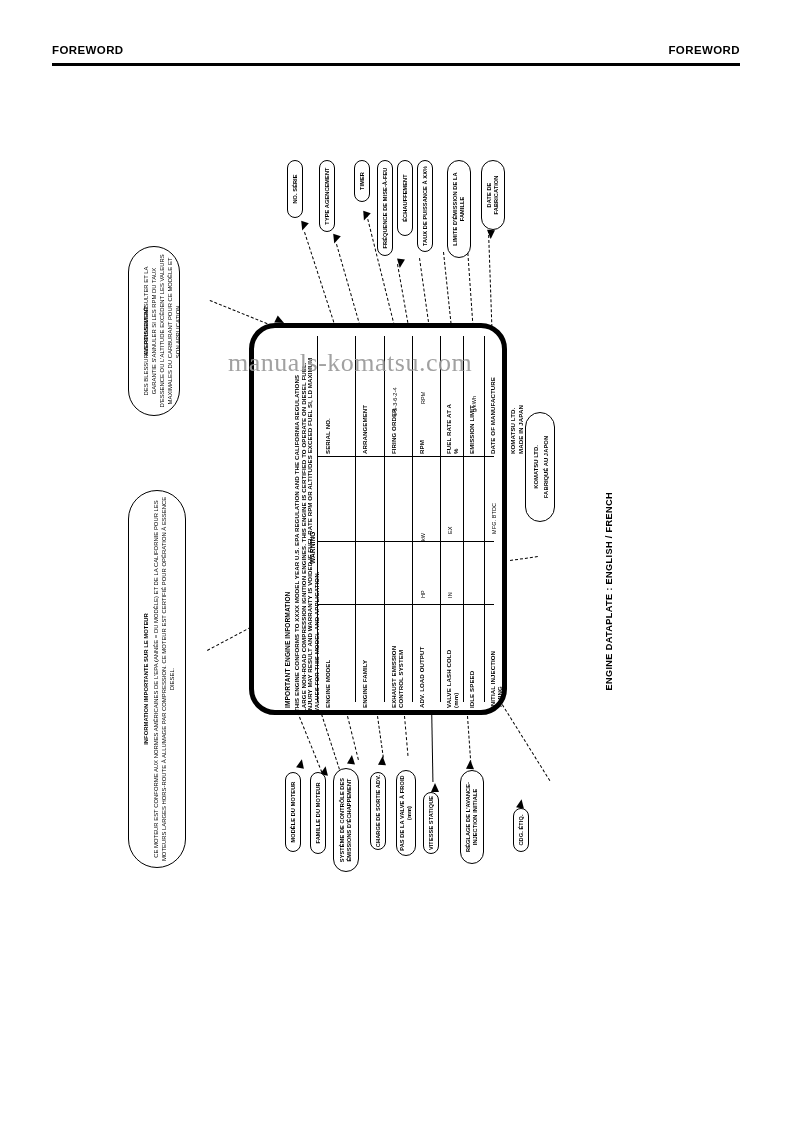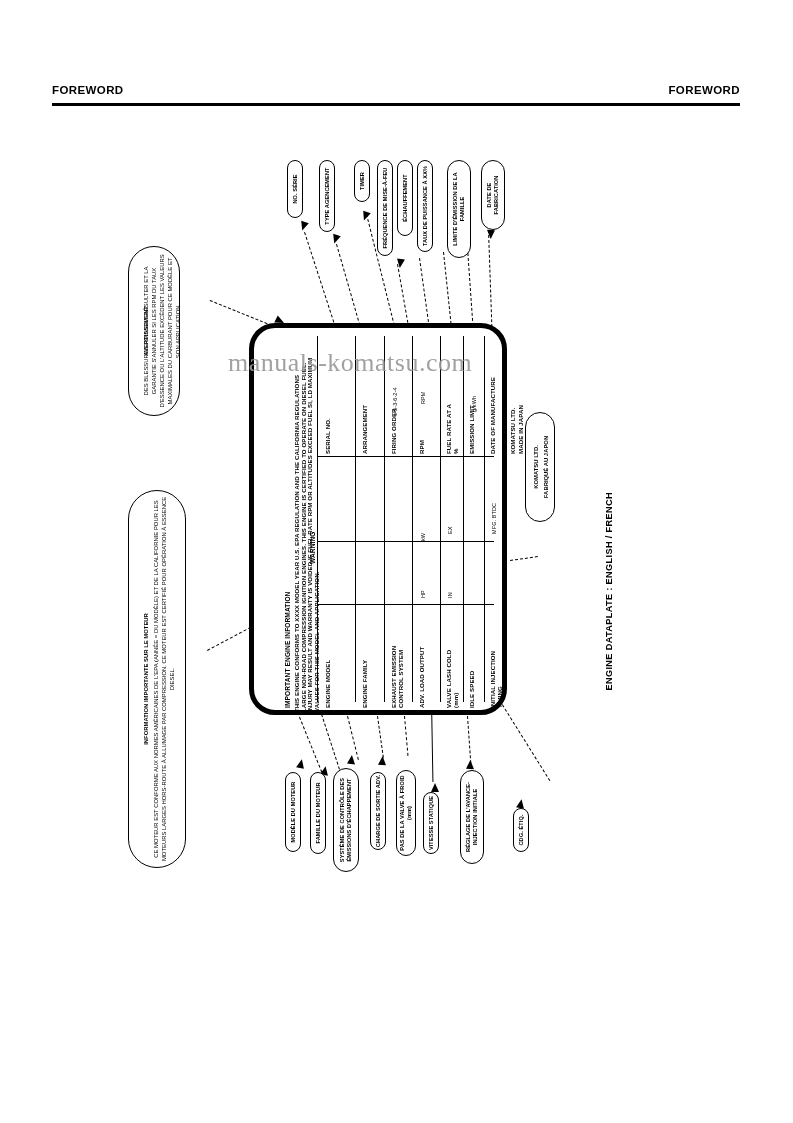--- a/index.html
+++ b/index.html
@@ -3,21 +3,21 @@
 <meta charset="utf-8">
 <style>
   html,body{margin:0;padding:0;}
   body{
     width:793px;height:1123px;position:relative;background:#ffffff;
     font-family:"Liberation Sans",sans-serif;color:#000;overflow:hidden;
   }
   .page{position:absolute;inset:0;}
 
   
-  .header{position:absolute;left:52px;top:44px;width:688px;height:26px;margin-top:40px;}
+  .header{position:absolute;left:52px;top:44px;width:688px;height:26px;}
   .header .hl{position:absolute;left:0;top:0;font-size:11.5px;font-weight:bold;letter-spacing:.4px;}
   .header .hr{position:absolute;right:0;top:0;font-size:11.5px;font-weight:bold;letter-spacing:.4px;}
   .header .rule{position:absolute;left:0;top:19px;width:688px;height:3px;background:#000;}
 
   
   .footer{position:absolute;left:52px;bottom:40px;width:688px;height:22px;}
   .footer .rule{position:absolute;left:0;top:0;width:688px;height:2px;background:#000;}
   .footer .pg{position:absolute;left:2px;top:5px;font-size:10.5px;font-weight:bold;}
 
   

